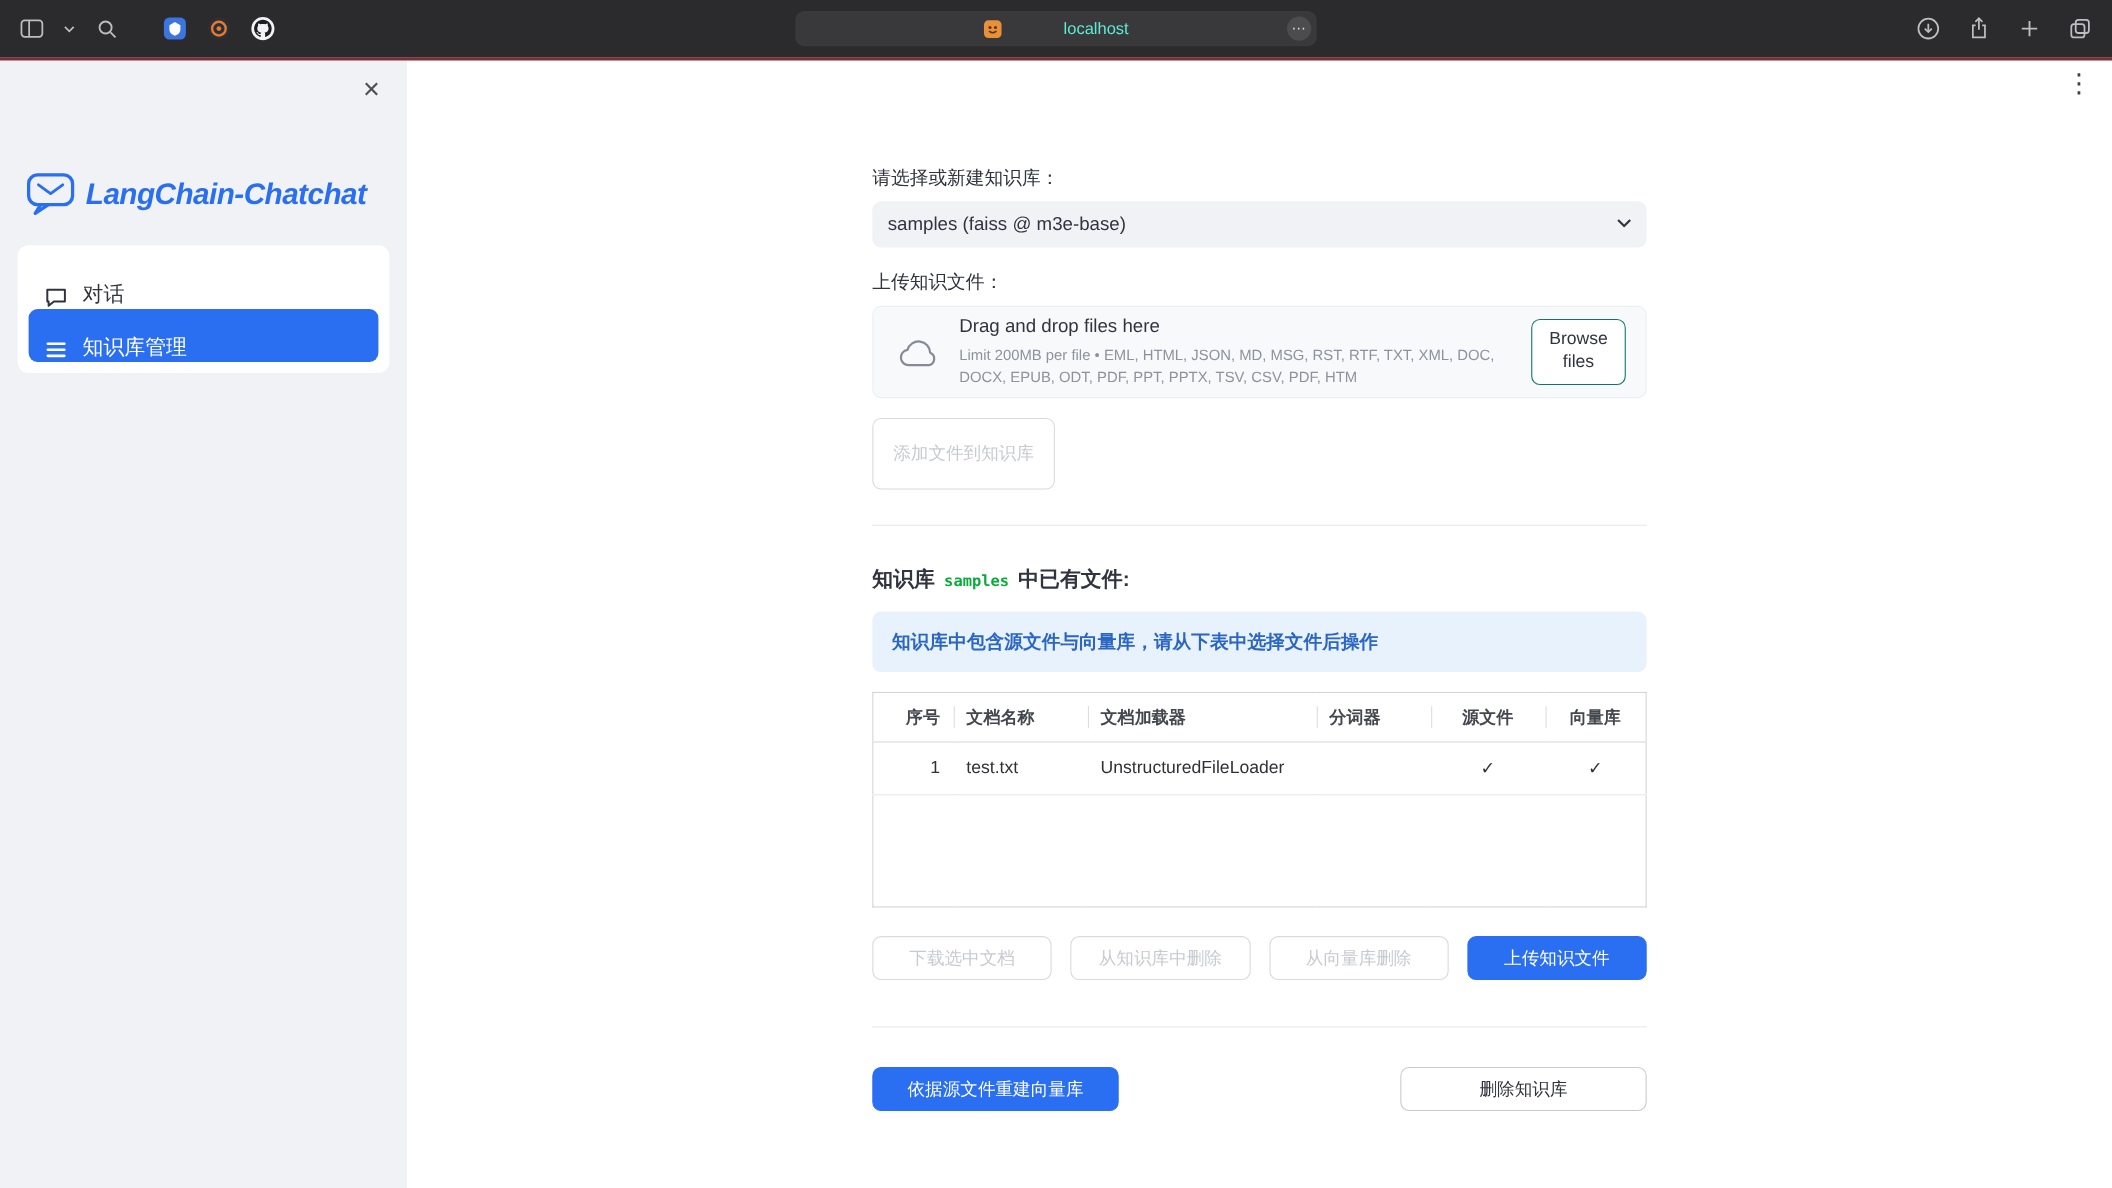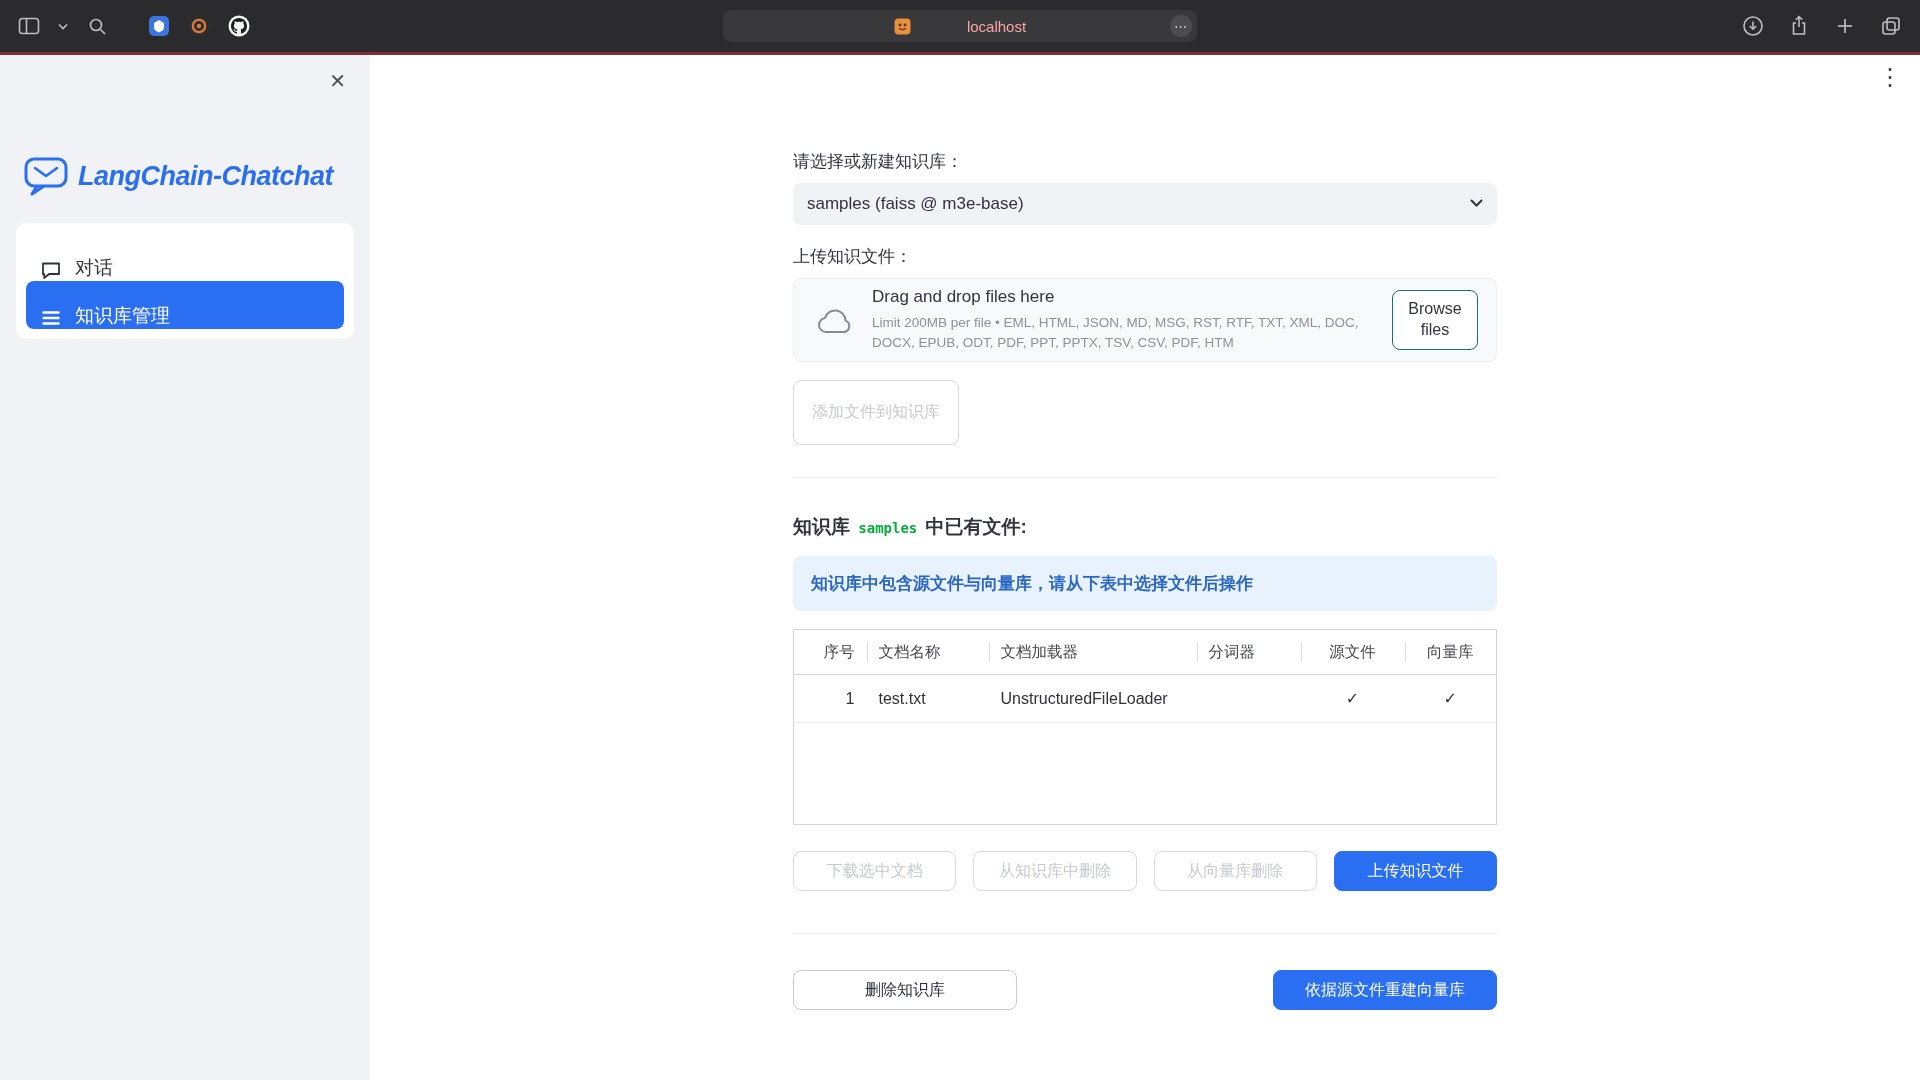--- a/index.html
+++ b/index.html
@@ -11,21 +11,21 @@
     background:#2b2b2d; display:flex; align-items:center; z-index:50; }
   .tb-left { display:flex; align-items:center; gap:14px; padding-left:16px; }
   .tb-right { position:absolute; right:16px; display:flex; align-items:center; gap:20px; }
   .tb-icon { display:flex; align-items:center; justify-content:center; width:26px; height:26px; cursor:default; }
   .tb-icon svg { display:block; }
   .ext-gap { width:8px; }
 
   .address-pill { position:absolute; left:50%; transform:translateX(-50%);
     width:474px; height:32px; background:#39393b; border-radius:8px;
     display:flex; align-items:center; justify-content:center; gap:8px; }
-  .address-text { color:#fca5a5; font-size:15px;margin-left:48px; }
+  .address-text { color:#5eead4; font-size:15px;margin-left:48px; }
   .more-circle { position:absolute; right:5px; top:5px; width:22px; height:22px;
     border-radius:50%; background:#4c4c4f; color:#d9d9dc; font-size:13px;
     display:flex; align-items:center; justify-content:center; letter-spacing:1px; }
 
   .deco-line { position:absolute; top:52px; left:0; width:1920px; height:3px; background:#7d2d33; z-index:49; }
 
   
   .sidebar { position:absolute; top:55px; left:0; width:370px; height:1025px; background:#f0f2f6; }
   .sb-close { position:absolute; top:14px; right:24px; font-size:20px; color:#4d4f56; cursor:pointer; }
   .logo-row { display:flex; align-items:center; gap:10px; margin:100px 0 0 24px; }
@@ -68,21 +68,21 @@
 
   .files-heading { margin-top:36px; font-size:19px; font-weight:700; color:#31333f; }
   .files-heading code { font-family:"DejaVu Sans Mono","Liberation Mono",monospace;
     font-size:14px; color:#09ab3b; padding:0 3px; }
 
   .info-box { margin-top:16px; background:#e8f2fc; color:#2b66c2; border-radius:8px;
     padding:16px 18px; font-size:17px; font-weight:600; }
 
   table.files { margin-top:18px; width:100%; border-collapse:collapse;
     border:1px solid #d3d4d9; table-layout:fixed; }
-  table.files th { position:relative; height:45px; font-size:15.5px; font-weight:400; color:#45474f;
+  table.files th { position:relative; height:45px; font-size:15.5px; font-weight:700; color:#45474f;
     border-bottom:1px solid #d8d9de; text-align:left; padding:0 12px; }
   table.files th.sep::before { content:''; position:absolute; left:0; top:12px; bottom:12px; width:1px; background:#dcdde2; }
   table.files td { height:48px; font-size:16px; color:#2f3138; border-bottom:1px solid #e8e9ed; padding:0 12px; }
   .ta-r { text-align:right !important; }
   .ta-c { text-align:center !important; }
   tr.filler td { height:102px; border-bottom:none; }
 
   .actions-row { margin-top:26px; display:grid; grid-template-columns:repeat(4,1fr); gap:17px; }
   .actions-row .btn { height:40px; }
 
@@ -278,17 +278,17 @@
     <div class="actions-row">
       <button class="btn btn-disabled">下载选中文档</button>
       <button class="btn btn-disabled">从知识库中删除</button>
       <button class="btn btn-disabled">从向量库删除</button>
       <button class="btn btn-primary">上传知识文件</button>
     </div>
 
     <hr class="divider2">
 
     <div class="footer-row">
+      <button class="btn btn-primary">依据源文件重建向量库</button>
       <button class="btn btn-secondary">删除知识库</button>
-      <button class="btn btn-primary">依据源文件重建向量库</button>
     </div>
   </div>
 </div>
 
 </body></html>

